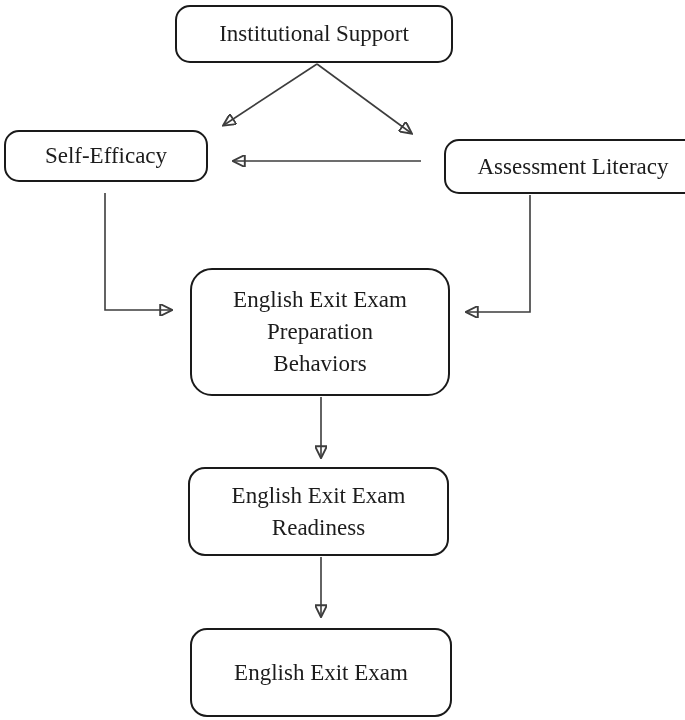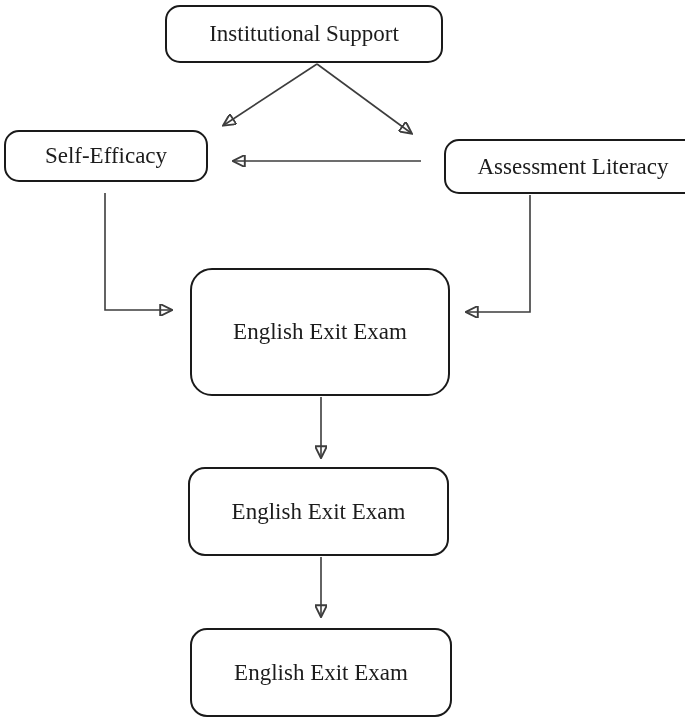--- a/index.html
+++ b/index.html
@@ -38,21 +38,21 @@
     display: flex;
     flex-direction: column;
     align-items: center;
     justify-content: center;
     text-align: center;
     font-size: 23px;
     line-height: 1.38;
   }
   .node .line { white-space: nowrap; }
 
-  #node-institutional-support { left: 165px; top: 5px;   width: 278px; height: 58px; }
+  #node-institutional-support { left: 175px; top: 5px;   width: 278px; height: 58px; }
   #node-self-efficacy         { left: 4px;   top: 130px; width: 204px; height: 52px; }
   #node-assessment-literacy   { left: 444px; top: 139px; width: 258px; height: 55px; }
   #node-prep-behaviors        { left: 190px; top: 268px; width: 260px; height: 128px; border-radius: 22px; }
   #node-exam-readiness        { left: 188px; top: 467px; width: 261px; height: 89px; border-radius: 17px; }
   #node-exam-achievement      { left: 190px; top: 628px; width: 262px; height: 89px; border-radius: 17px; }
 </style>
 </head>
 <body>
 
 <div class="canvas">
@@ -80,23 +80,26 @@
   <div class="node" id="node-self-efficacy">
     <span class="line">Self-Efficacy</span>
   </div>
 
   <div class="node" id="node-assessment-literacy">
     <span class="line">Assessment Literacy</span>
   </div>
 
   <div class="node" id="node-prep-behaviors">
     <span class="line">English Exit Exam</span>
+    <span class="line">Preparation</span>
+    <span class="line">Behaviors</span>
   </div>
 
   <div class="node" id="node-exam-readiness">
     <span class="line">English Exit Exam</span>
+    <span class="line">Readiness</span>
   </div>
 
   <div class="node" id="node-exam-achievement">
     <span class="line">English Exit Exam</span>
   </div>
 
 </div>
 
 </body></html>

